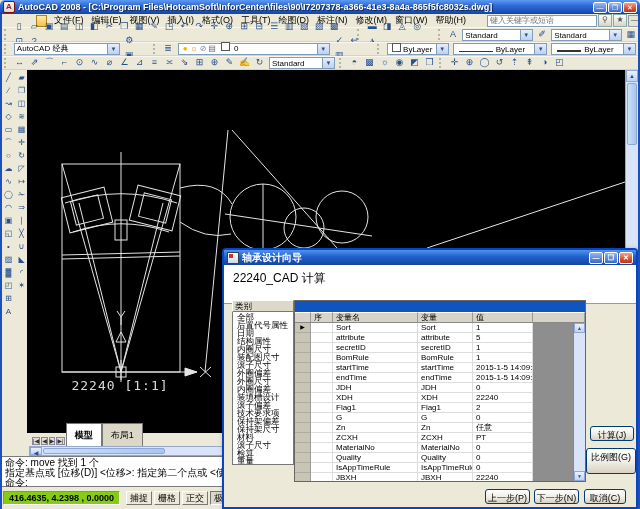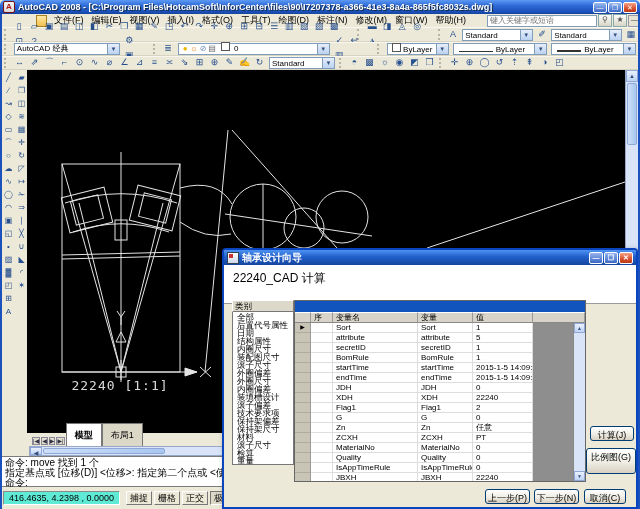--- a/index.html
+++ b/index.html
@@ -63,21 +63,21 @@
   .tab{padding:5px 8px;height:12px;line-height:12px;border:1px solid #777;border-bottom:none;background:#DCD8C8;}
   .tab.active{background:#FFF;font-weight:bold;}
   #hscroll{position:absolute;left:2px;top:446px;width:636px;height:10px;background:#ECE9D8;display:flex;padding-left:27px;box-sizing:border-box;}
   #hscroll .track{flex:1;background:#D9E4F8;border:1px solid #98A8C8;display:flex;}
   #hscroll .scr-arrow{width:12px;height:100%;}
   #hscroll .scr-thumb{width:120px;height:auto;}
   #cmdwin{position:absolute;left:0;top:456px;width:640px;height:31px;background:#fff;
     border:1px solid #7b7b7b;box-sizing:border-box;font-size:10px;line-height:10px;padding:1px 4px;}
   #statusbar{position:absolute;left:0;top:487px;width:640px;height:22px;background:#ECE9D8;
     display:flex;align-items:center;font-size:9px;padding-left:3px;box-sizing:border-box;}
-  .coords{border:1px solid;border-color:#8a8a8a #fff #fff #8a8a8a;padding:1px 5px;background:#5eead4;margin-right:4px;}
+  .coords{border:1px solid;border-color:#8a8a8a #fff #fff #8a8a8a;padding:1px 5px;background:#84cc16;margin-right:4px;font-weight:bold;}
   .sbtn{border:1px solid;border-color:#fff #777 #777 #fff;padding:1px 3px;margin-left:2px;background:#ECE9D8;white-space:nowrap;}
   .sbtn.pressed{border-color:#777 #fff #fff #777;background:#DCD7C6;color:#222;}
   
   #dialog{position:absolute;left:222px;top:248px;width:416px;height:261px;z-index:50;background:#ECE9D8;
     border:2px solid #0A44BE;border-radius:4px 4px 0 0;box-sizing:border-box;box-shadow:3px 3px 6px rgba(0,0,0,.5);}
   .dlg-title{height:15px;background:linear-gradient(180deg,#4E93F2,#2260CC 45%,#16459F);
     border-radius:2px 2px 0 0;display:flex;align-items:center;padding:0 3px;color:#fff;font-weight:bold;font-size:10px;}
   .dlg-icon{width:10px;height:10px;background:linear-gradient(#fff,#cfd8ea);border:1px solid #345;margin-right:3px;position:relative;}
   .dlg-icon::after{content:"";position:absolute;left:1px;top:1px;width:4px;height:4px;background:#C33;}
   .dlg-title .sp{flex:1;}

